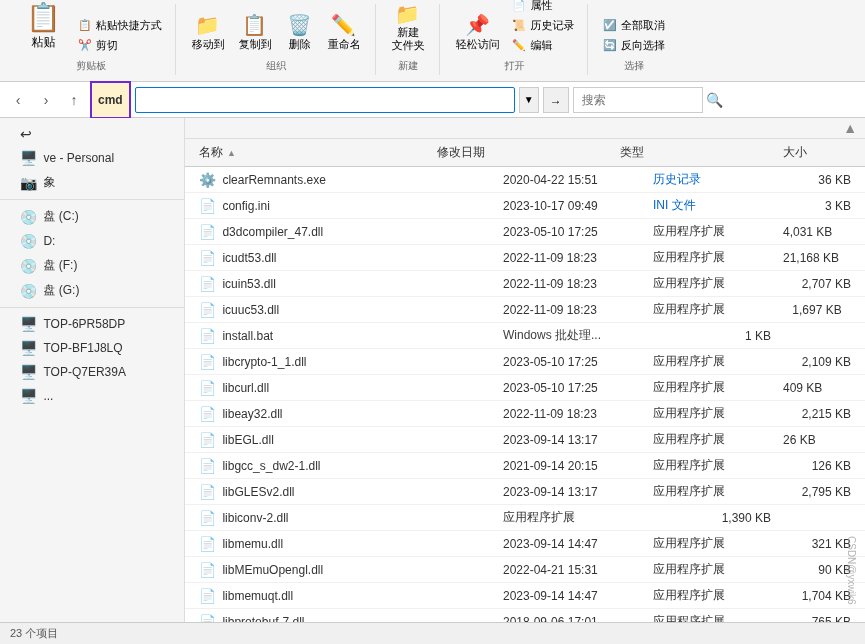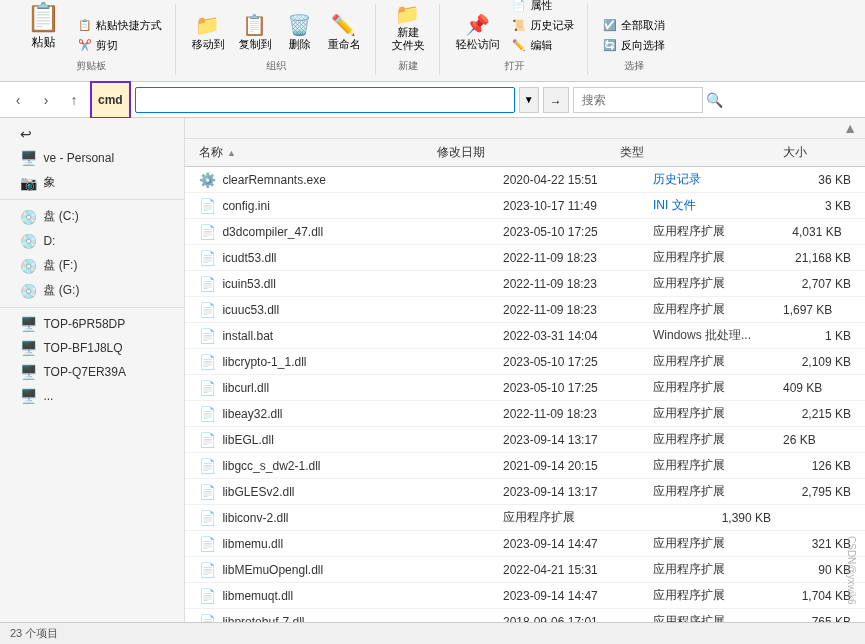--- a/index.html
+++ b/index.html
@@ -469,96 +469,93 @@
     <div class="file-cell" style="justify-content:flex-end;">
       <span>36 KB</span>
     </div>
   </div>
         <div class="file-row">
     <div class="file-cell">
       <span class="file-icon">📄</span>
       <span>config.ini</span>
     </div>
     <div class="file-cell">
-      <span>2023-10-17 11:49</span>
+      <span>2023-10-17 09:49</span>
     </div>
     <div class="file-cell" style="color:#0066cc">
       <span>INI 文件</span>
     </div>
     <div class="file-cell" style="justify-content:flex-end;text-align:center;">
       <span>3 KB</span>
     </div>
   </div>
         <div class="file-row">
     <div class="file-cell">
       <span class="file-icon">📄</span>
       <span>d3dcompiler_47.dll</span>
     </div>
     <div class="file-cell">
       <span>2023-05-10 17:25</span>
     </div>
     <div class="file-cell" style="color:#333">
       <span>应用程序扩展</span>
     </div>
+    <div class="file-cell" style="justify-content:flex-start;">
+      <span>4,031 KB</span>
+    </div>
+  </div>
+        <div class="file-row">
+    <div class="file-cell">
+      <span class="file-icon">📄</span>
+      <span>icudt53.dll</span>
+    </div>
+    <div class="file-cell">
+      <span>2022-11-09 18:23</span>
+    </div>
+    <div class="file-cell" style="color:#333">
+      <span>应用程序扩展</span>
+    </div>
+    <div class="file-cell" style="">
+      <span>21,168 KB</span>
+    </div>
+  </div>
+        <div class="file-row">
+    <div class="file-cell">
+      <span class="file-icon">📄</span>
+      <span>icuin53.dll</span>
+    </div>
+    <div class="file-cell">
+      <span>2022-11-09 18:23</span>
+    </div>
+    <div class="file-cell" style="color:#333">
+      <span>应用程序扩展</span>
+    </div>
+    <div class="file-cell" style="justify-content:flex-end;">
+      <span>2,707 KB</span>
+    </div>
+  </div>
+        <div class="file-row">
+    <div class="file-cell">
+      <span class="file-icon">📄</span>
+      <span>icuuc53.dll</span>
+    </div>
+    <div class="file-cell">
+      <span>2022-11-09 18:23</span>
+    </div>
+    <div class="file-cell" style="color:#333">
+      <span>应用程序扩展</span>
+    </div>
     <div class="file-cell" style="justify-content:center;">
-      <span>4,031 KB</span>
-    </div>
-  </div>
-        <div class="file-row">
-    <div class="file-cell">
-      <span class="file-icon">📄</span>
-      <span>icudt53.dll</span>
-    </div>
-    <div class="file-cell">
-      <span>2022-11-09 18:23</span>
-    </div>
-    <div class="file-cell" style="color:#333">
-      <span>应用程序扩展</span>
-    </div>
-    <div class="file-cell" style="justify-content:flex-end;">
-      <span>21,168 KB</span>
-    </div>
-  </div>
-        <div class="file-row">
-    <div class="file-cell">
-      <span class="file-icon">📄</span>
-      <span>icuin53.dll</span>
-    </div>
-    <div class="file-cell">
-      <span>2022-11-09 18:23</span>
-    </div>
-    <div class="file-cell" style="color:#333">
-      <span>应用程序扩展</span>
-    </div>
-    <div class="file-cell" style="justify-content:flex-end;">
-      <span>2,707 KB</span>
-    </div>
-  </div>
-        <div class="file-row">
-    <div class="file-cell">
-      <span class="file-icon">📄</span>
-      <span>icuuc53.dll</span>
-    </div>
-    <div class="file-cell">
-      <span>2022-11-09 18:23</span>
-    </div>
-    <div class="file-cell" style="color:#333">
-      <span>应用程序扩展</span>
-    </div>
-    <div class="file-cell" style="justify-content:flex-start;">
       <span>1,697 KB</span>
     </div>
   </div>
         <div class="file-row">
     <div class="file-cell">
       <span class="file-icon">📄</span>
       <span>install.bat</span>
-    </div>
-    <div class="file-cell">
-      <span>2022-03-31 14:04</span>
     </div>
     <div class="file-cell" style="color:#404040">
       <span>Windows 批处理...</span>
     </div>
     <div class="file-cell" style="justify-content:flex-end;">
       <span>1 KB</span>
     </div>
   </div>
         <div class="file-row">
     <div class="file-cell">

